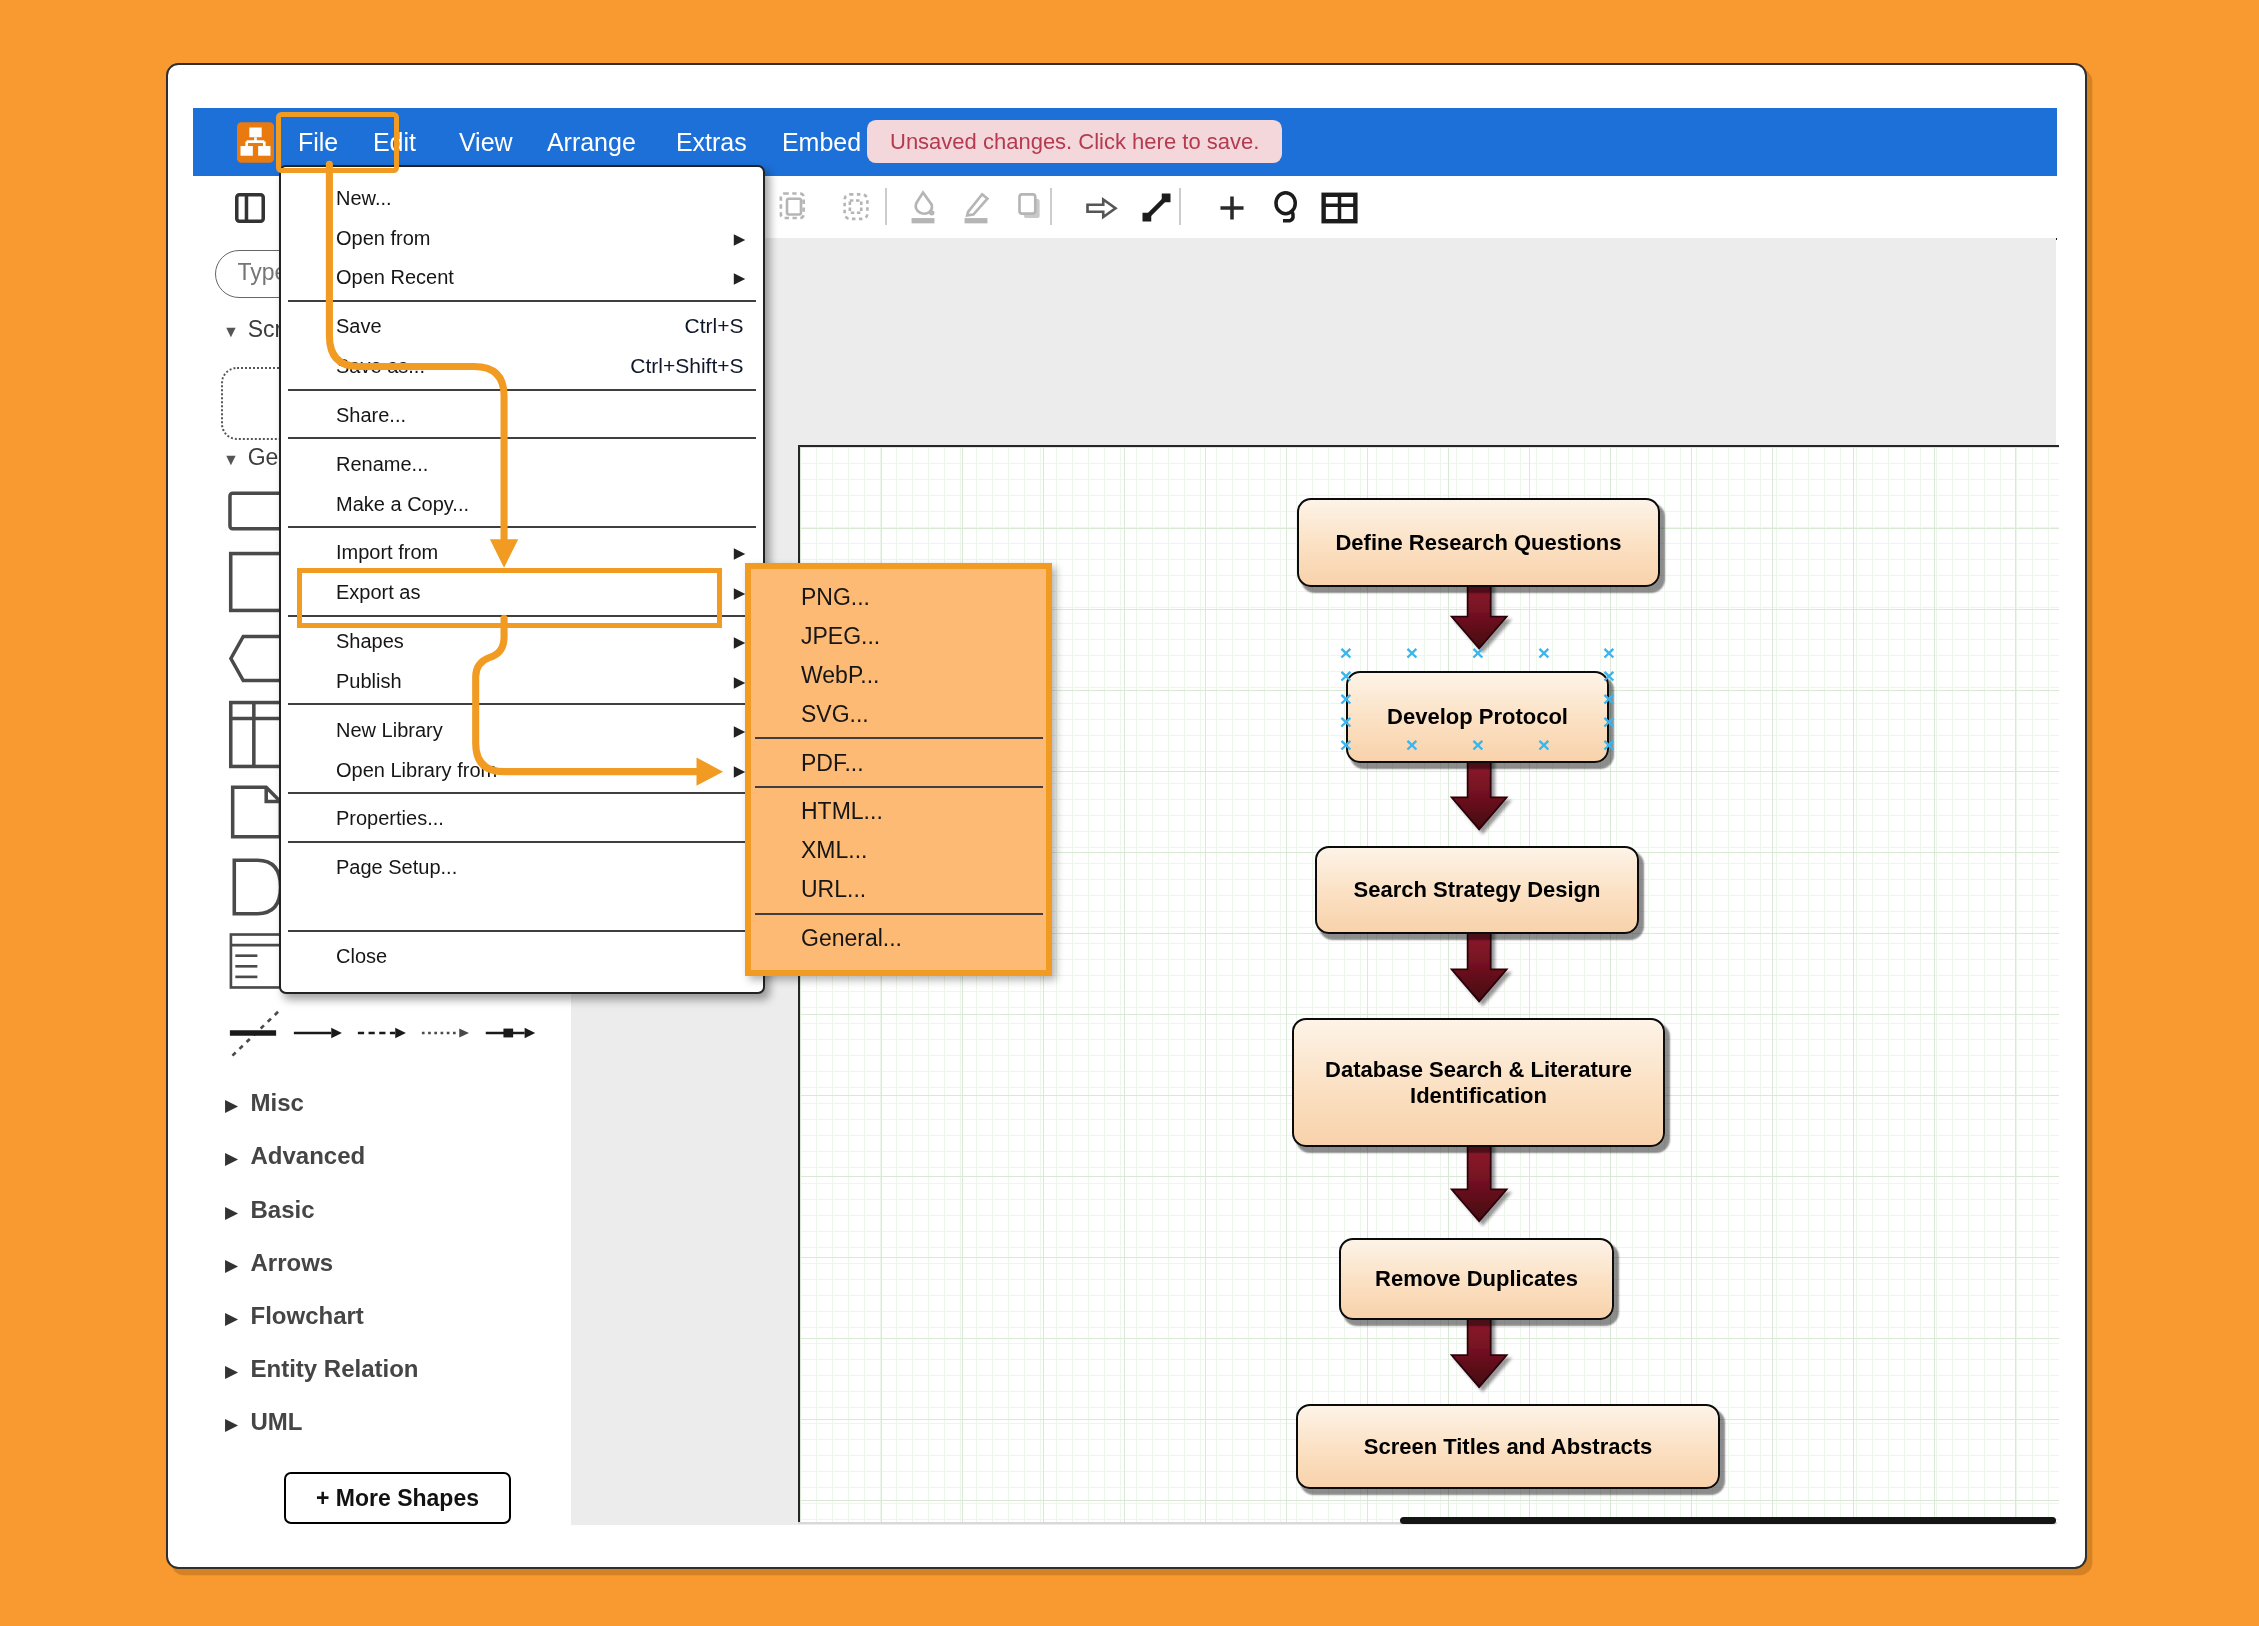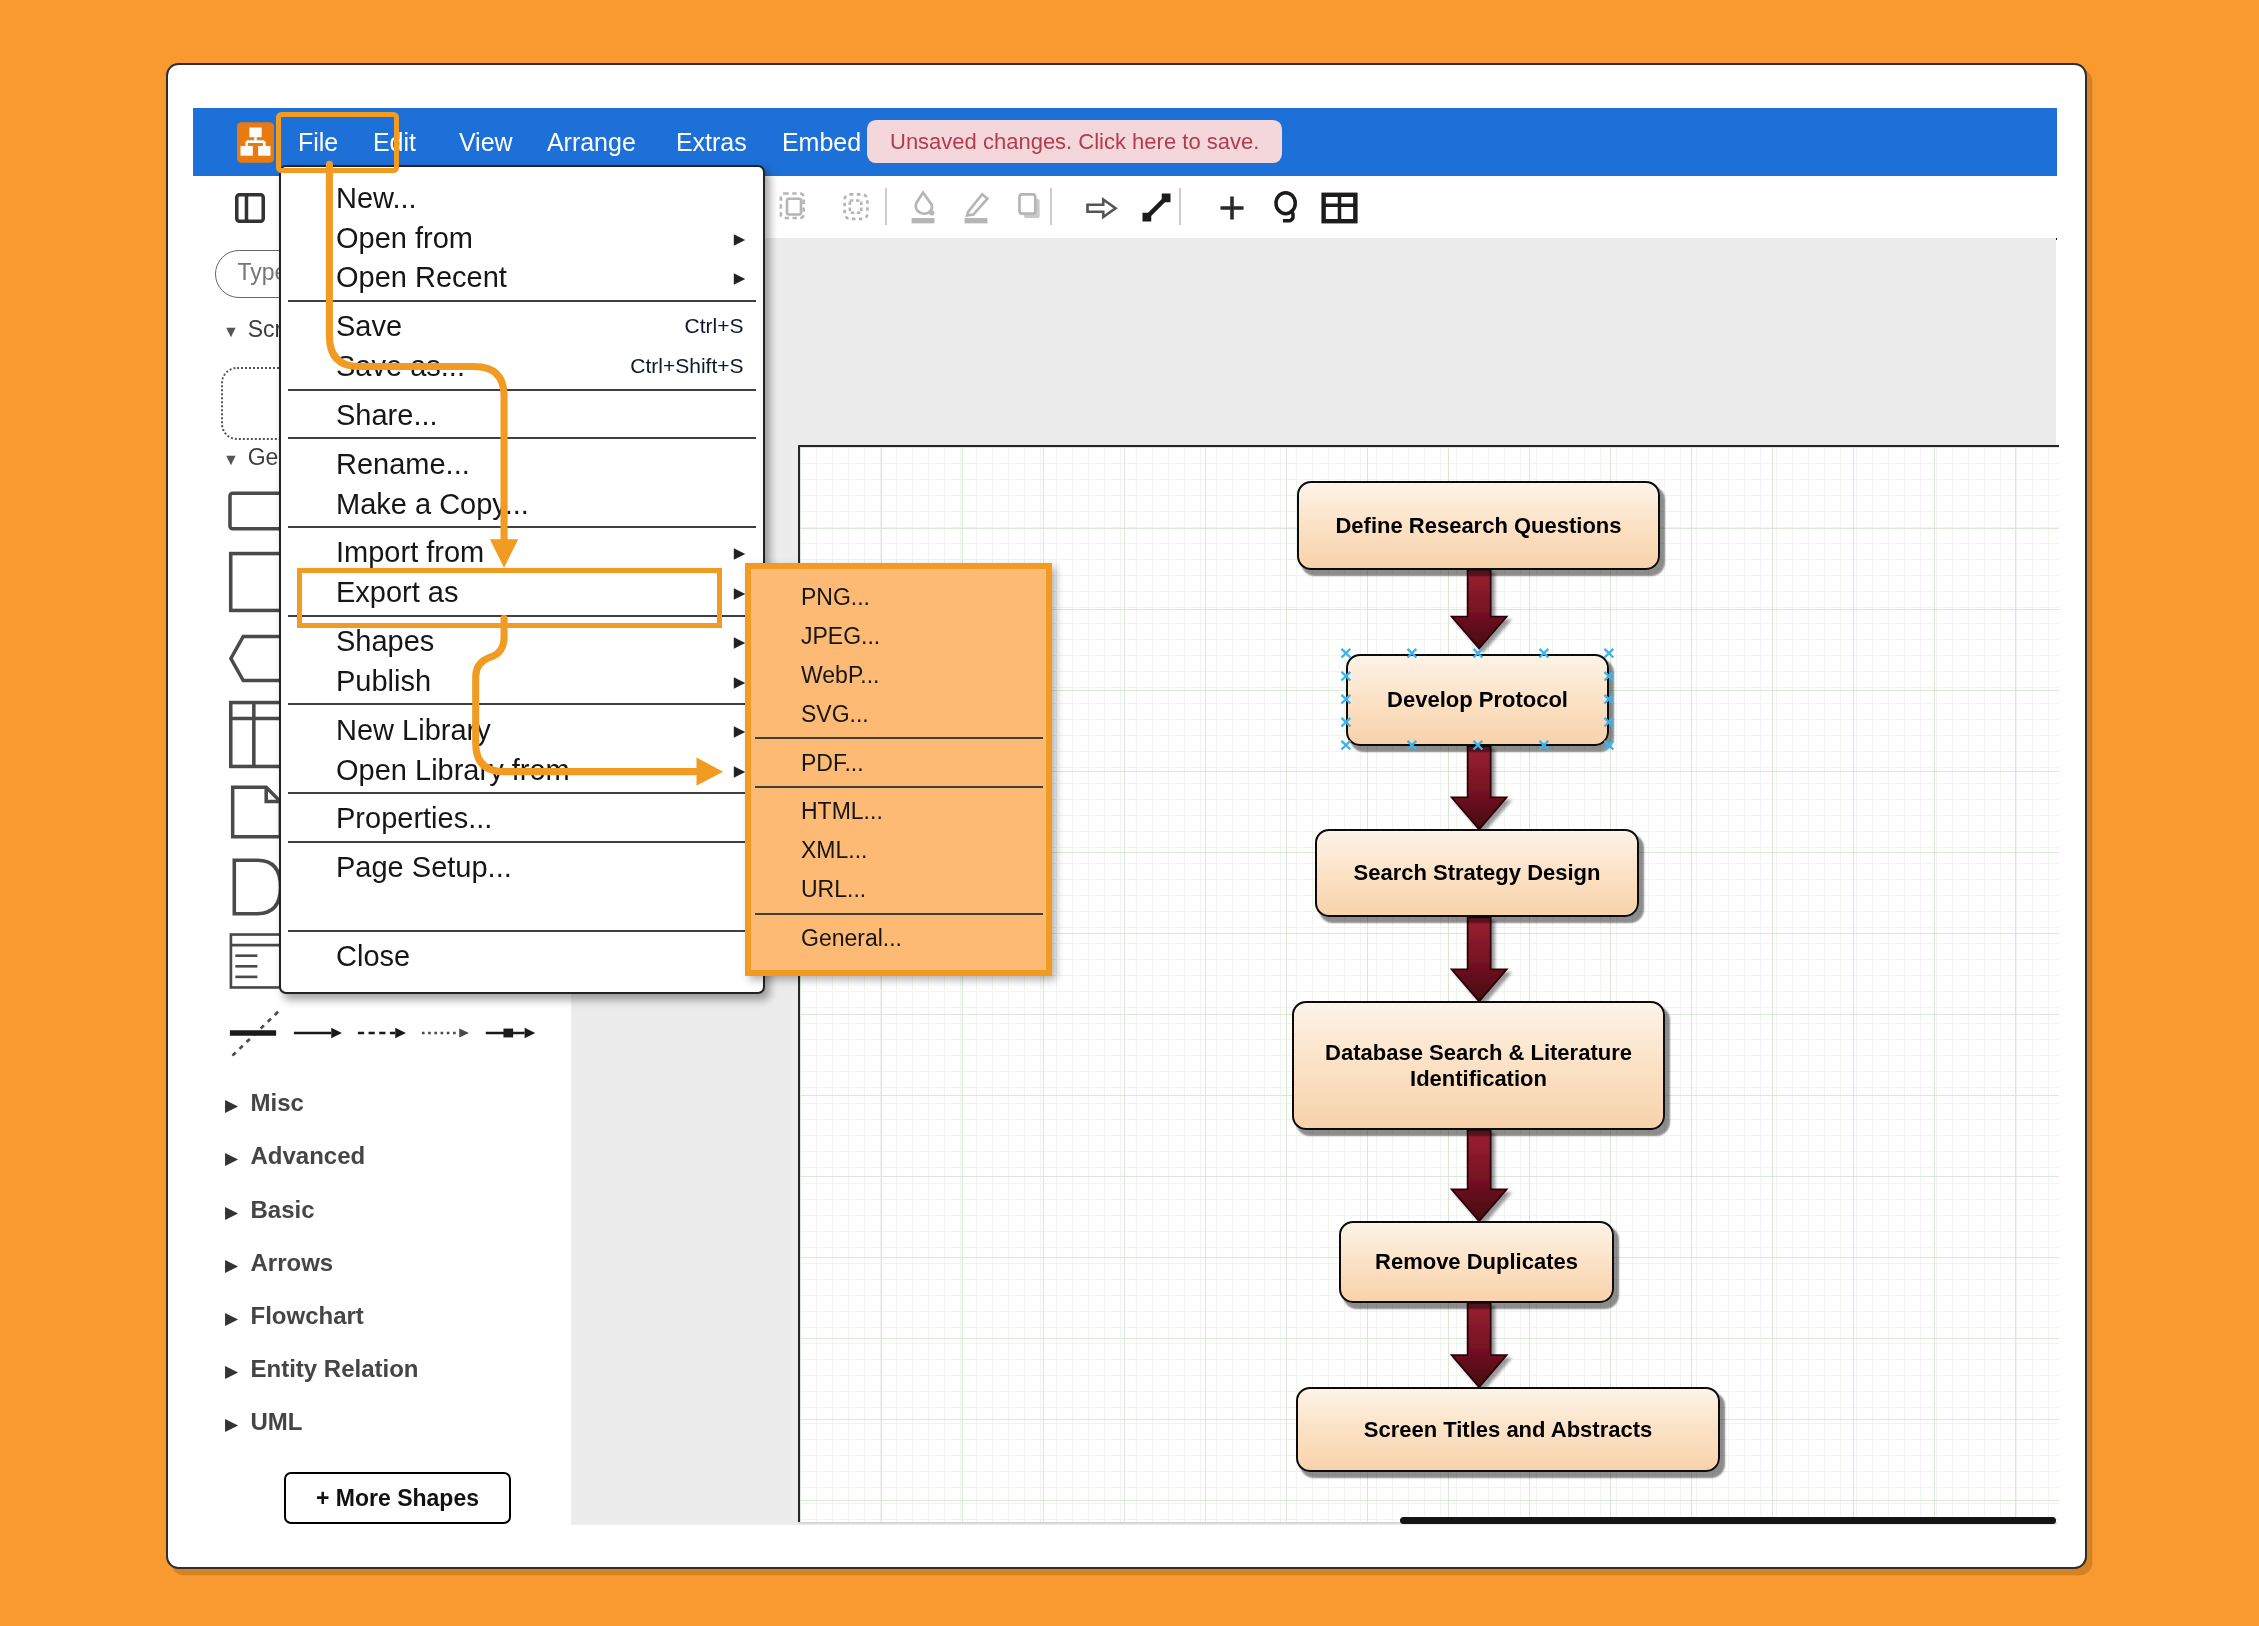--- a/index.html
+++ b/index.html
@@ -44,30 +44,30 @@
         background-image:
           linear-gradient(#d9e9d6 0.9px,transparent 0.9px),
           linear-gradient(90deg,#d9e9d6 0.9px,transparent 0.9px),
           linear-gradient(#eef5ec 0.9px,transparent 0.9px),
           linear-gradient(90deg,#eef5ec 0.9px,transparent 0.9px);
         background-size:81px 81px,81px 81px,16px 16px,16px 16px;}
   .flownode{position:absolute;border:2.7px solid #0b0b0b;border-radius:14px;
             background:linear-gradient(#fdf3e7 0%,#fbe0c2 55%,#f8d2ab 100%);
             box-shadow:4.4px 5.3px 1.8px rgba(0,0,0,.45);
             display:flex;align-items:center;justify-content:center;text-align:center;
-            font-size:22px;font-weight:bold;color:#000;padding:15px 16px;box-sizing:border-box;}
+            font-size:22px;font-weight:bold;color:#000;padding:15px 16px;box-sizing:border-box;margin-top:17px;}
   .handle{position:absolute;color:#3ab5ee;font-size:21px;font-weight:bold;line-height:21px;width:14px;
           text-align:center;cursor:move;}
   .hscroll-track{position:absolute;left:630px;top:1457px;width:1259px;height:1.8px;background:#d8d8d8;}
   .hscroll-thumb{position:absolute;left:1232px;top:1452px;width:656px;height:7px;background:#151515;border-radius:3.5px;}
   
   .filemenu{position:absolute;left:111px;top:100px;width:482px;height:825px;background:#fff;
             border:2.7px solid #222;border-radius:7px;box-shadow:4.4px 5.3px 8.9px rgba(0,0,0,.35);z-index:50;}
   .mrow{position:absolute;left:0;width:100%;height:40px;line-height:40px;}
-  .mrow .ml{position:absolute;left:55px;font-size:29px;color:#161616;}
+  .mrow .ml{position:absolute;left:55px;font-size:20px;color:#161616;}
   .mrow .ms{position:absolute;right:19.5px;font-size:21px;color:#0f172a;}
   .mrow .ma{position:absolute;right:17.7px;font-size:15px;color:#222;top:0.9px;}
   .msep{position:absolute;left:7px;right:7px;border-top:2.7px solid #3f3f3f;}
   
   .submenu{position:absolute;left:577px;top:498px;width:295px;height:401px;background:#fdba74;
            border:6.2px solid #f29b22;z-index:55;box-shadow:3.5px 4.4px 8px rgba(0,0,0,.3);}
   .srow{position:absolute;left:0;width:100%;height:39px;line-height:39px;}
   .srow .ml{position:absolute;left:50px;font-size:23px;color:#161616;}
   .ssep{position:absolute;left:3.5px;right:3.5px;border-top:2.7px solid #3f3f3f;}
   

